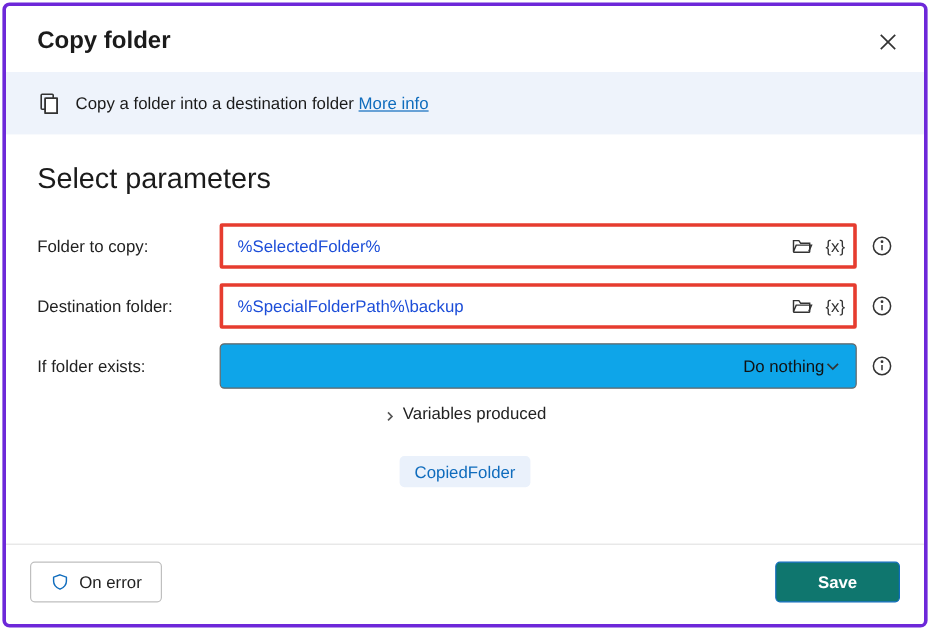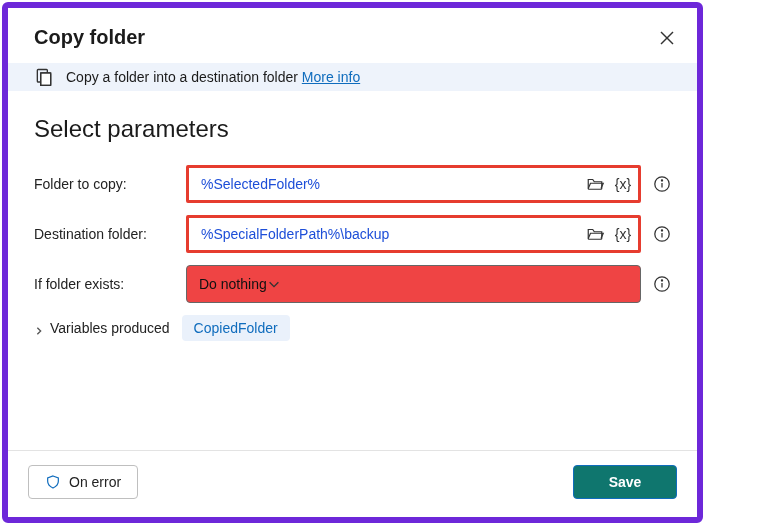--- a/index.html
+++ b/index.html
@@ -5,23 +5,23 @@
   * { box-sizing: border-box; }
   body {
     margin: 0;
     font-family: "Segoe UI", Arial, sans-serif;
     background: #fff;
     width: 775px;
     height: 525px;
     overflow: hidden;
   }
   .dialog {
-    width: 701px;
+    width: 771px;
     height: 521px;
-    border: 6px solid #6d28d9;
+    border: 3px solid #6d28d9;
     border-radius: 6px;
     margin: 2px;
     display: flex;
     flex-direction: column;
     background: #fff;
   }
   .titlebar {
     display: flex;
     align-items: center;
     justify-content: space-between;
@@ -36,21 +36,21 @@
   .close-x {
     width: 16px; height: 16px;
     cursor: pointer;
     color: #333;
   }
   .infobar {
     background: #eef3fb;
     display: flex;
     align-items: center;
     gap: 12px;
-    padding: 4px 26px;
+    padding: 16px 26px;
     font-size: 14px;
     color: #1b1b1b;
   }
   .infobar a {
     color: #0f6cbd;
     text-decoration: underline;
   }
   .copy-glyph {
     width: 20px; height: 20px;
     flex: 0 0 auto;
@@ -118,37 +118,38 @@
     justify-content: center;
   }
   .select-wrap {
     width: 100%;
     height: 38px;
     border: 1px solid #666;
     border-radius: 4px;
     display: flex;
     align-items: center;
     padding: 0 12px;
-    justify-content: flex-start;
-    cursor: pointer;
-    background: #ef4444;
+    justify-content: flex-end;
+    cursor: pointer;
+    background: #0ea5e9;
   }
   .select-value {
     font-size: 14px;
     color: #111;
   }
   .chev {
     width: 14px; height: 14px;
     color: #333;
   }
   .vars-row {
     display: flex;
     align-items: center;
-    gap: 12px;
+    gap: 28px;
     margin-top: 8px;
+    flex-direction: column;
   }
   .vars-toggle {
     display: flex;
     align-items: center;
     gap: 6px;
     font-size: 14px;
     color: #222;
     cursor: pointer;
   }
   .vars-chev {

